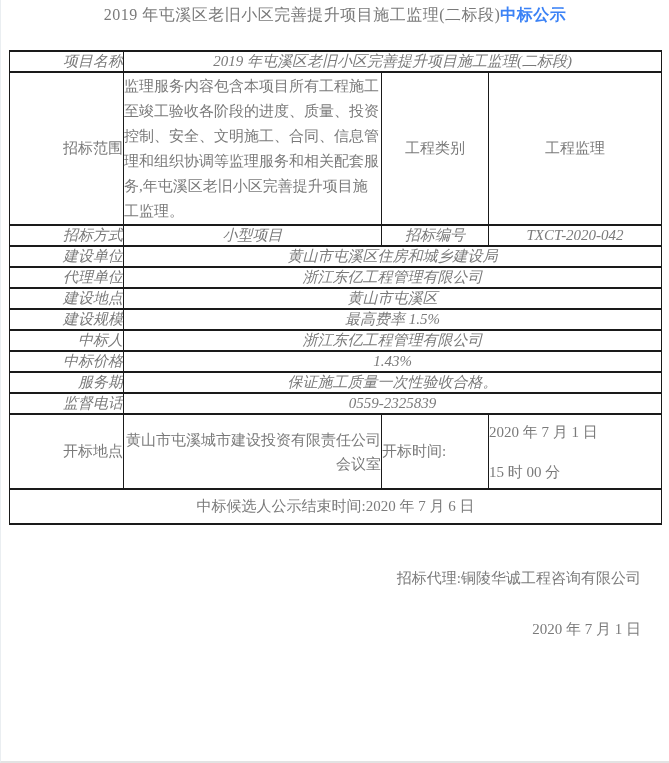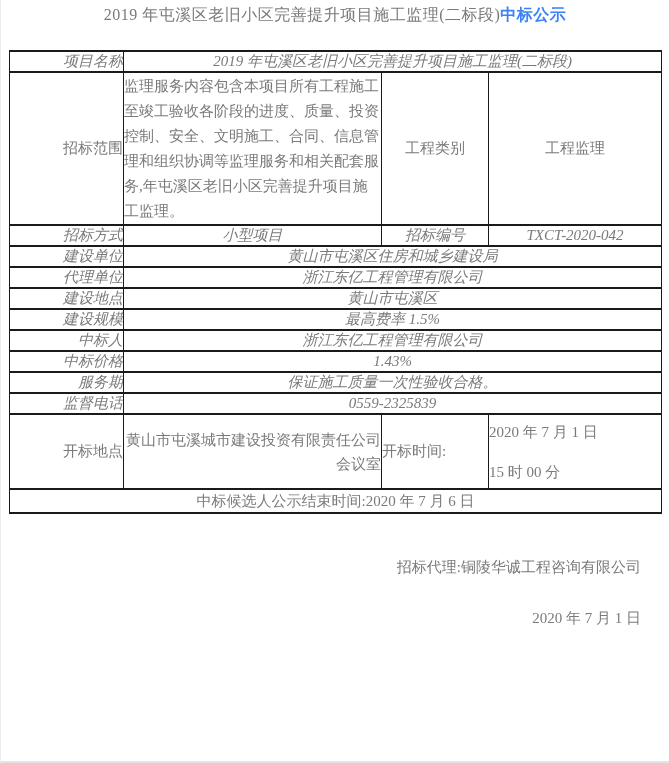--- a/index.html
+++ b/index.html
@@ -45,21 +45,21 @@
   }
   td.addr { text-align:right; padding:0 24px; line-height:24px; }
   td.timelab { text-align:left; padding-left:3px; }
   td.timeval { text-align:left; padding-left:5px; }
   td.timeval .tline { line-height:18px; }
   td.timeval .tline:first-child { margin-bottom:22px; }
   td.span-center { text-align:center; padding-right:84px; }
   tr.h30 { height:18px;font-style:italic; }
   tr.h153 { height:153px; }
   tr.h75 { height:75px; }
-  tr.h35 { height:24px; }
+  tr.h35 { height:35px; }
   .footer { text-align:right; padding-right:28px; font-size:15px; }
   .footer-agent { margin-top:44px; }
   .footer-date { margin-top:32px; }
 </style>
 </head>
 <body>
 
 <div class="page-title"><span>2019 年屯溪区老旧小区完善提升项目施工监理(二标段)</span><span class="bold">中标公示</span></div>
 
 <table class="notice">

